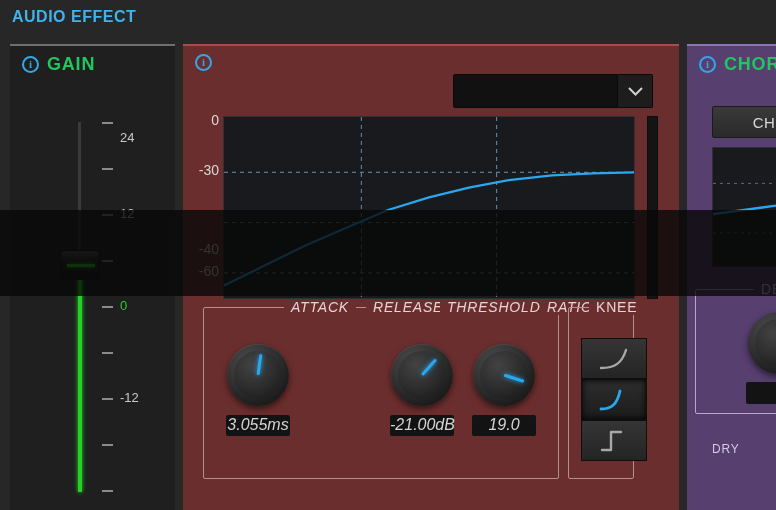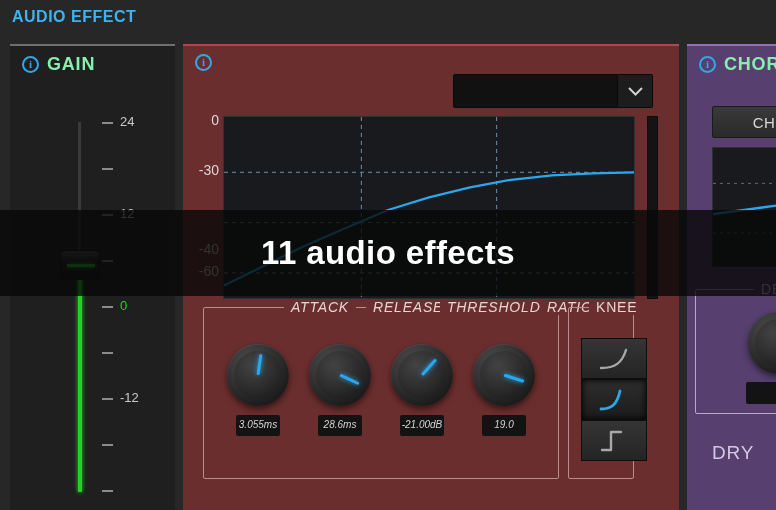--- a/index.html
+++ b/index.html
@@ -33,21 +33,21 @@
     position: absolute; left: 12px; top: 10px;
     display: flex; align-items: center; gap: 8px;
   }
   .info-icon {
     width: 17px; height: 17px; border-radius: 50%;
     border: 2px solid #32a7e8; color: #32a7e8;
     font-size: 11px; font-weight: bold; line-height: 13px; text-align: center;
     font-family: "Liberation Serif", serif;
   }
   .panel-title {
-    font-size: 18px; font-weight: bold; color: #86efac; letter-spacing: .8px;
+    font-size: 18px; font-weight: bold; color: #22c55e; letter-spacing: .8px;
   }
 
   
   .fader-track {
     position: absolute; left: 68px; top: 78px; width: 3px; height: 370px;
     background: #3a3a3a;
   }
   .fader-fill {
     position: absolute; left: 68px; top: 225px; width: 4px; height: 223px;
     background: #24d024; box-shadow: 0 0 4px #24d024;
@@ -113,22 +113,22 @@
   .knob-inner {
     position: absolute; left: 7px; top: 7px; width: 48px; height: 48px; border-radius: 50%;
     background: radial-gradient(circle at 38% 30%, #434343 0%, #2b2b2b 55%, #151515 100%);
   }
   .knob-pointer {
     position: absolute; left: 50%; top: 50%; width: 3px; height: 21px;
     background: #29a8ef; border-radius: 2px; box-shadow: 0 0 5px #29a8ef;
     transform-origin: 50% 0%;
   }
   .readout {
-    margin: 9px auto 0; width: 44px; height: 21px; background: #131313;
-    color: #d4d4d4; font-size: 10px; line-height: 20px; text-align: center;
+    margin: 9px auto 0; width: 64px; height: 21px; background: #131313;
+    color: #d4d4d4; font-size: 16px; line-height: 20px; text-align: center;
     border-radius: 2px;
   }
   .knee-btns { position: absolute; left: 12px; top: 30px; width: 66px; }
   .knee-btn {
     width: 66px; height: 41px; background: linear-gradient(#353535, #242424);
     border: 1px solid #0e0e0e; display: flex; align-items: center; justify-content: center;
   }
   .knee-btn.sel { background: linear-gradient(#2e2e2e, #1b1b1b); box-shadow: inset 0 0 6px #000; }
 
   
@@ -150,21 +150,21 @@
   .delay-knob {
     position: absolute; left: 52px; top: 22px; width: 62px; height: 62px; border-radius: 50%;
     background: radial-gradient(circle at 35% 28%, #4a4a4a 0%, #303030 45%, #1a1a1a 78%, #0c0c0c 100%);
     box-shadow: 0 3px 6px #00000088;
   }
   .delay-readout {
     position: absolute; left: 50px; top: 92px; width: 66px; height: 22px;
     background: #131313; border-radius: 2px;
   }
   .dry-label {
-    position: absolute; left: 25px; top: 398px; font-size: 19px;
+    position: absolute; left: 25px; top: 398px; font-size: 12px;
     color: #d4c9e4; letter-spacing: .8px;
   }
 
   
   .overlay-band {
     position: absolute; left: 0; top: 210px; width: 776px; height: 86px;
     background: rgba(8,8,8,0.80);
   }
   .overlay-text {
     position: absolute; left: 0; top: 210px; width: 776px; height: 86px;
@@ -185,21 +185,21 @@
       <div class="info-icon">i</div>
       <div class="panel-title">GAIN</div>
     </div>
 
     <div class="fader-track"></div>
     <div class="fader-fill"></div>
     <div class="fader-handle"></div>
 
     <div class="scale" id="gain-scale">
         <div class="tick" style="top: 0px;"></div>
-        <div class="tick-label" style="top: 0px;">24</div>
+        <div class="tick-label" style="top: 16px;">24</div>
         <div class="tick" style="top: 46px;"></div>
         <div class="tick" style="top: 92px;"></div>
         <div class="tick-label" style="top: 92px;">12</div>
         <div class="tick" style="top: 138px;"></div>
         <div class="tick" style="top: 184px;"></div>
         <div class="tick-label zero" style="top: 184px;">0</div>
         <div class="tick" style="top: 230px;"></div>
         <div class="tick" style="top: 276px;"></div>
         <div class="tick-label" style="top: 276px;">-12</div>
         <div class="tick" style="top: 322px;"></div>
@@ -251,27 +251,20 @@
       <div class="ctrl-label" style="left:336px">RATIO</div>
 
       <div class="knob-col" style="left:14px">
         <div class="knob">
           <div class="knob-inner"></div>
           <div class="knob-pointer" style="transform:translate(-50%,0) rotate(188deg)"></div>
         </div>
         <div class="readout">3.055ms</div>
       </div>
 
-      <div class="knob-col" style="left:96px">
-        <div class="knob">
-          <div class="knob-inner"></div>
-          <div class="knob-pointer" style="transform:translate(-50%,0) rotate(295deg)"></div>
-        </div>
-        <div class="readout">28.6ms</div>
-      </div>
 
       <div class="knob-col" style="left:178px">
         <div class="knob">
           <div class="knob-inner"></div>
           <div class="knob-pointer" style="transform:translate(-50%,0) rotate(222deg)"></div>
         </div>
         <div class="readout">-21.00dB</div>
       </div>
 
       <div class="knob-col" style="left:260px">
@@ -328,14 +321,13 @@
         <div class="knob-inner"></div>
 
       </div>
       <div class="delay-readout"></div>
     </div>
 
     <div class="dry-label">DRY</div>
   </div>
 
   <div class="overlay-band"></div>
-  <div class="overlay-text">11 audio effects</div>
 </div>
 
 </body></html>

